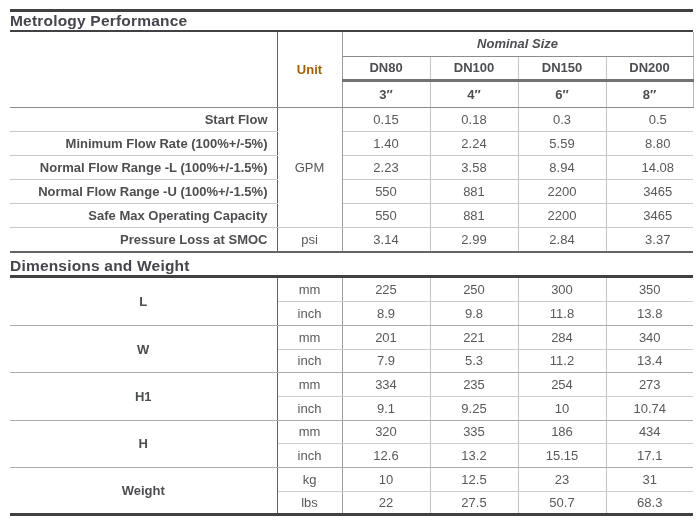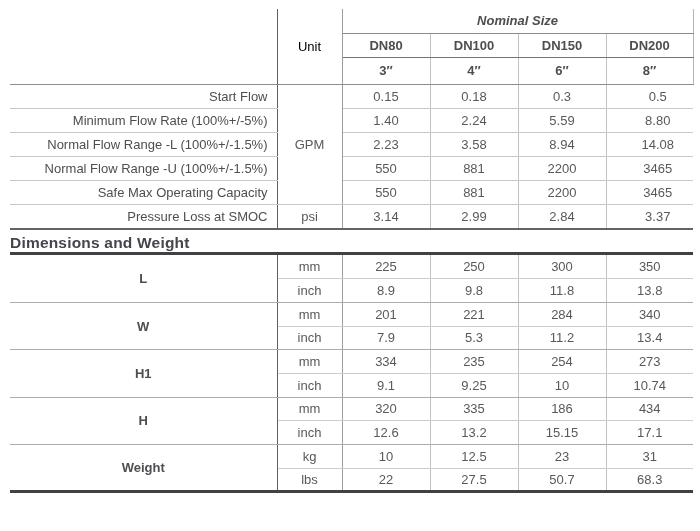--- a/index.html
+++ b/index.html
@@ -17,30 +17,30 @@
   td{font-size:13px;color:#58595b;text-align:center;vertical-align:middle;
      padding:0;overflow:hidden;white-space:nowrap;}
 
   
   col.c-label{width:267px;} col.c-unit{width:65px;}
   col.c-v1{width:88px;} col.c-v2{width:88px;} col.c-v3{width:88px;} col.c-v4{width:87px;}
 
   
   .mt tr.hr1,.mt tr.hr2{height:24px;} .mt tr.hr3{height:27px;} .mt tr.dr{height:24px;}
   .mt .h-empty{border-right:1px solid #5f6062;border-bottom:1px solid #8c8c8e;}
-  .mt .h-unit{font-weight:normal;color:#000000;border-right:1px solid #9b9c9e;
+  .mt .h-unit{font-weight:bold;color:#a16207;border-right:1px solid #9b9c9e;
               border-bottom:1px solid #8c8c8e;margin-top:32px;}
   .mt .h-nom{font-weight:bold;color:#4d4e52;border-bottom:1px solid #8c8c8e;
              border-right:1px solid #b5b5b7;font-style:italic;}
-  .mt .h-dn{font-weight:bold;color:#4d4e52;border-bottom:1px solid #737373;
+  .mt .h-dn{font-weight:bold;color:#4d4e52;border-bottom:3px solid #737373;
             border-right:1px solid #c2c2c4;}
   .mt .h-in{font-weight:bold;color:#4d4e52;border-bottom:1px solid #8c8c8e;
             border-right:1px solid #c2c2c4;}
   .mt .edge{border-right:1px solid #b5b5b7;}
-  .mt .lbl{text-align:right;padding-right:9px;font-weight:normal;color:#4d4e52;
+  .mt .lbl{text-align:right;padding-right:9px;font-weight:bold;color:#4d4e52;
            border-right:1px solid #5f6062;border-bottom:1px solid #c8c8ca;}
   .mt .unit{border-right:1px solid #9b9c9e;border-bottom:1px solid #c8c8ca;}
   .mt .val{border-right:1px solid #c2c2c4;border-bottom:1px solid #c8c8ca;}
   .mt .c4{border-right:none;padding-left:16px;}
   .mt .rlast{border-bottom:none;}
 
   
   .dt{border-bottom:3px solid #414043;}
   .dt tr{height:23.7px;}
   .dt .glbl{font-weight:bold;color:#4d4e52;border-right:1px solid #5f6062;}
@@ -49,20 +49,21 @@
   .dt .c4{border-right:none;}
   .dt .bb-light{border-bottom:1px solid #cdcdce;}
   .dt .bb-group{border-bottom:1px solid #ababad;}
   .dt .bb-none{border-bottom:none;}
 </style>
 </head>
 <body>
 
 <div class="sheet">
 
+  <div class="section-title">Metrology Performance</div>
 
   <table class="mt">
     <colgroup>
       <col class="c-label">
         <col class="c-unit">
       <col class="c-v1">
         <col class="c-v2">
         <col class="c-v3">
         <col class="c-v4">
     </colgroup>

